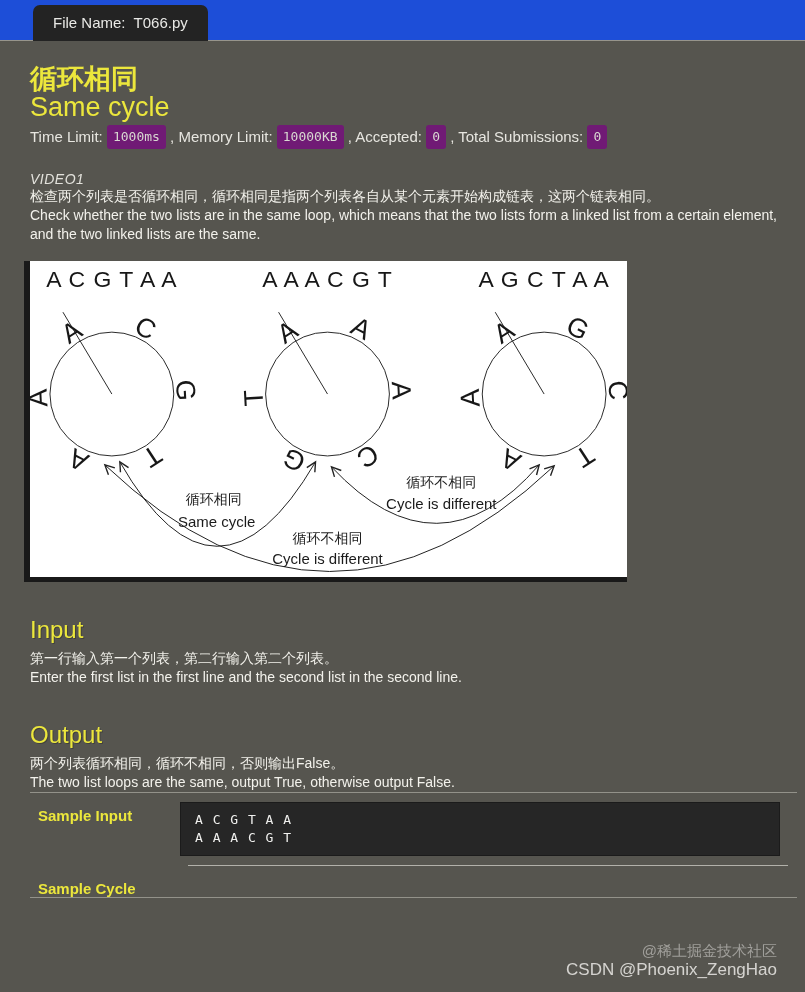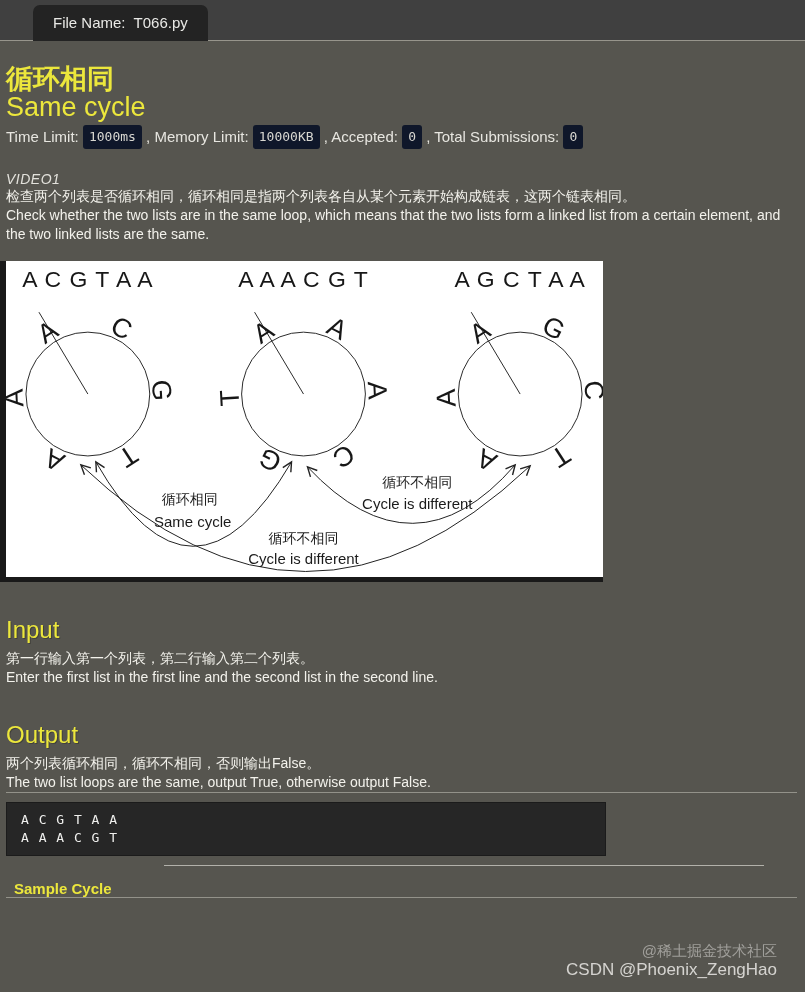--- a/index.html
+++ b/index.html
@@ -4,38 +4,38 @@
 <style>
   html,body{margin:0;padding:0;}
   body{
     width:805px;height:992px;overflow:hidden;position:relative;
     background:#56554f;
     font-family:"Liberation Sans","DejaVu Sans",sans-serif;
     color:#efeee8;
   }
   
   .tabbar{
-    height:41px;background:#404040;border-bottom:1px solid #97958c;
+    height:41px;background:#1d4ed8;border-bottom:1px solid #97958c;
     box-sizing:border-box;
   }
   .tab{
     display:inline-block;margin-left:33px;margin-top:5px;
     background:#232323;color:#e9e9e6;
     border-radius:7px 7px 0 0;
     padding:9px 20px 10px 20px;
     font-size:15px;white-space:pre;
     box-sizing:border-box;height:36px;
   }
   
-  .content{padding:0 8px 0 6px;}
+  .content{padding:0 8px 0 6px;margin-left:24px;}
   .title-zh{margin-top:24px;font-size:27px;line-height:29px;color:#ece73c;font-weight:700;}
   .title-en{font-size:27px;line-height:27px;color:#ece73c;font-weight:400;}
   .meta{margin-top:4px;font-size:15px;color:#e7e6e0;line-height:21px;}
   .badge{
-    display:inline-block;background:#0f172a;color:#d8d7d1;
+    display:inline-block;background:#701a75;color:#d8d7d1;
     font-family:"DejaVu Sans Mono","Liberation Mono",monospace;
     font-size:13px;padding:1px 6px 2px 6px;border-radius:3px;
     vertical-align:1px;
   }
   .video{margin-top:22px;font-size:14px;color:#e3e2dc;letter-spacing:.5px;font-style:italic;}
   .sec-heading{margin-top:35px;margin-bottom:6px;font-size:24px;line-height:26px;color:#ece73c;font-weight:400;text-shadow:1px 1px 0 rgba(0,0,0,.25);}
   .sec-heading.first{margin-top:33px;}
   .para{font-size:14px;line-height:19px;color:#f3f2ec;}
   
   .figure-wrap{
@@ -153,20 +153,21 @@
   <div class="para">第一行输入第一个列表，第二行输入第二个列表。</div>
   <div class="para">Enter the first list in the first line and the second list in the second line.</div>
 
   <div class="sec-heading">Output</div>
   <div class="para">两个列表循环相同，循环不相同，否则输出False。</div>
   <div class="para">The two list loops are the same, output True, otherwise output False.</div>
 
   <hr class="rule rule-top">
 
   <div class="sample-row">
+    <div class="sample-label">Sample Input</div>
     <div class="sample-block">
       <div>A C G T A A</div>
       <div>A A A C G T</div>
     </div>
   </div>
 
   <div class="sample-divider"></div>
 
   <div class="sample-row">
     <div class="sample-label">Sample Cycle</div>

